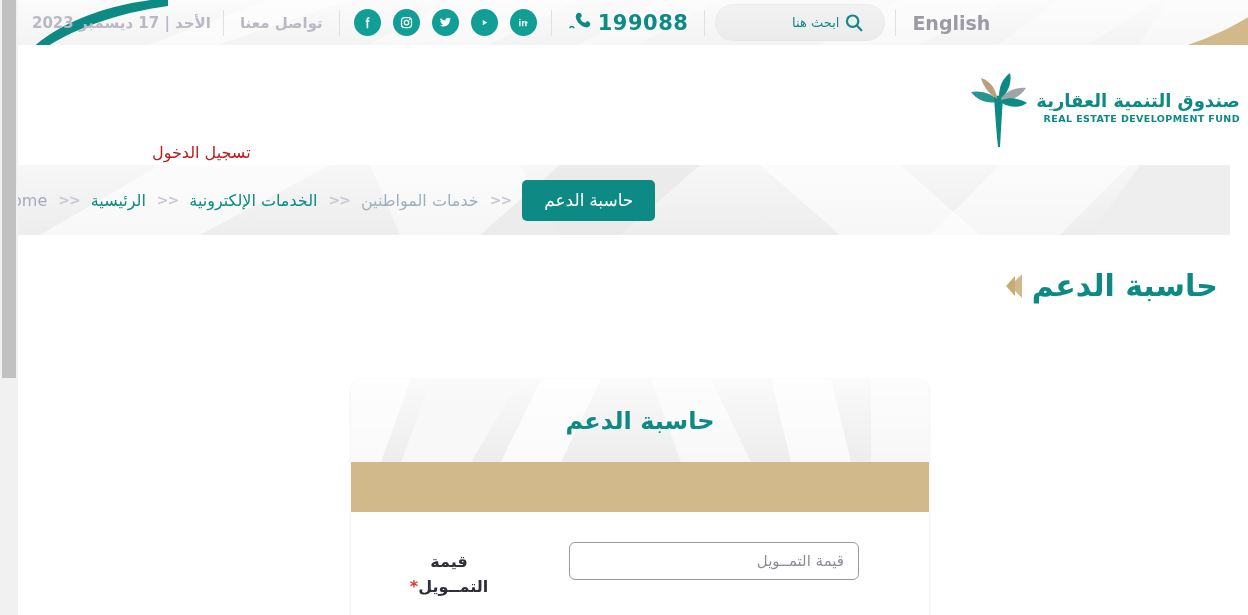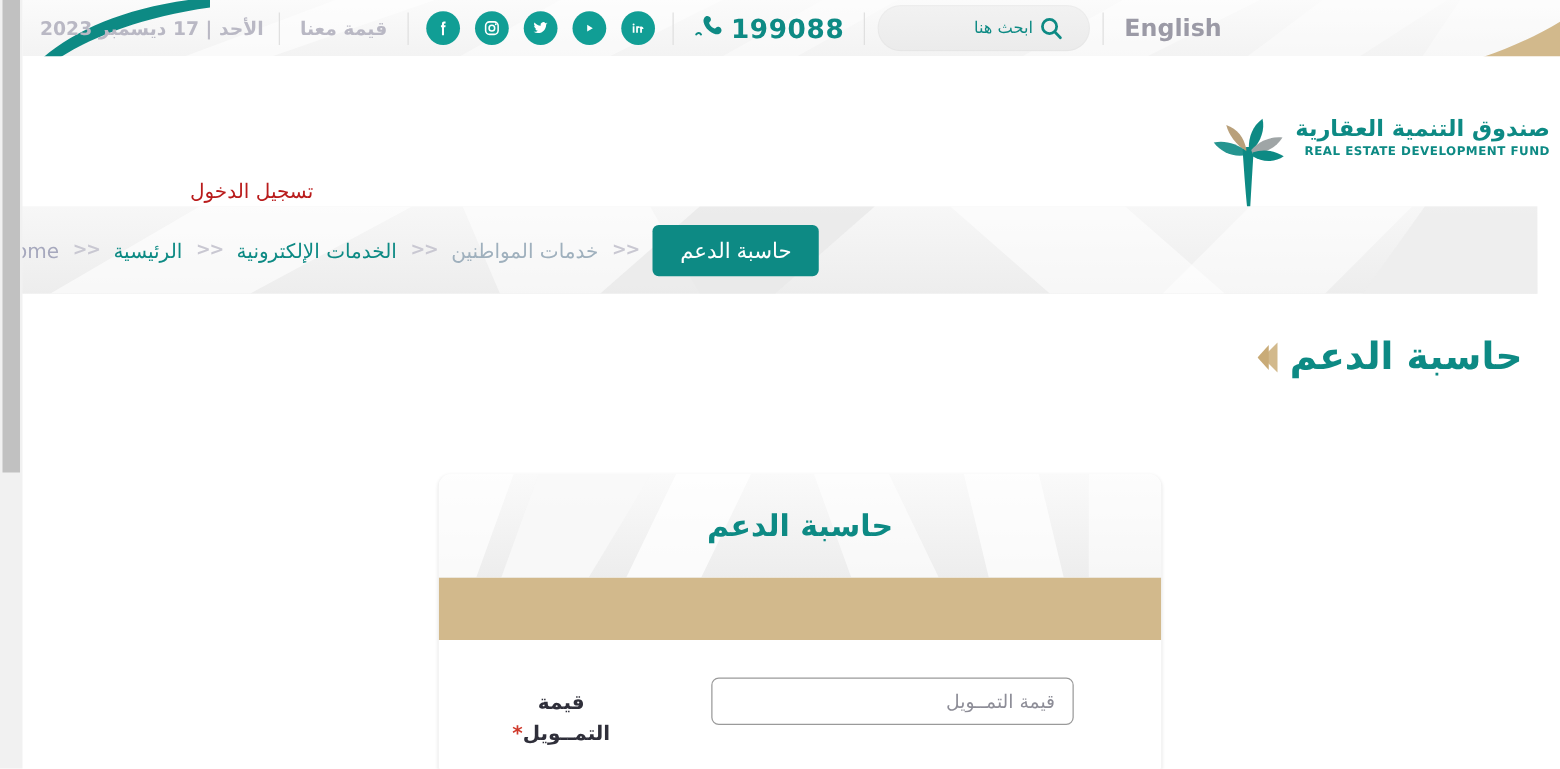--- a/index.html
+++ b/index.html
@@ -63,22 +63,22 @@
   }
   .swoosh-teal { position: absolute; left: 0; top: -6px; width: 150px; height: 56px; z-index: 2; }
   .swoosh-gold { position: absolute; right: -10px; bottom: -20px; width: 150px; height: 60px; z-index: 2; }
 
   
   .header {
     position: absolute; left: 18px; top: 45px; width: 1230px; height: 120px;
     background: #ffffff;
   }
   .logo-wrap {
-    position: absolute; right: 8px; top: 48px;
-    display: flex; flex-direction: row-reverse; align-items: flex-start; gap: 6px;
+    position: absolute; right: 8px; top: 26px;
+    display: flex; flex-direction: row-reverse; align-items: center; gap: 6px;
   }
   .logo-mark { width: 64px; height: 76px; }
   .logo-text { text-align: right; padding-bottom: 4px; }
   .logo-ar { color: #0d8a84; font-size: 18px; font-weight: 700; letter-spacing: .2px; line-height: 1.25; }
   .logo-en { color: #0d8a84; font-size: 9.5px; font-weight: 700; letter-spacing: .4px; direction: ltr; text-align: right; }
   .login-link {
     position: absolute; left: 134px; top: 98px;
     color: #b91c1c; font-size: 16px; cursor: pointer;
   }
 
@@ -173,21 +173,21 @@
     <svg class="swoosh-teal" viewBox="0 0 150 56">
       <path d="M12,56 C40,30 85,10 150,4 L150,12 C92,20 50,38 24,56 Z" fill="#0d8a84"></path>
     </svg>
     <svg class="swoosh-gold" viewBox="0 0 150 60">
       <path d="M150,6 C120,26 80,44 26,54 L26,60 L150,60 Z" fill="#d2b98c"></path>
     </svg>
 
     <div class="topbar-inner">
       <div class="tb-date">الأحد | 17 ديسمبر 2023</div>
       <div class="tb-sep"></div>
-      <div class="tb-contact">قيمة معنا</div>
+      <div class="tb-contact">تواصل معنا</div>
       <div class="tb-sep"></div>
 
       <div class="social-row">
         <a class="social">
           <svg width="15" height="15" viewBox="0 0 24 24" fill="#fff">
               <path d="M15.2 8.2h-2.1V6.9c0-.6.4-.8.7-.8h1.3V3.6h-1.9c-2.2 0-2.7 1.6-2.7 2.7v1.9H9.2v2.6h1.3V21h2.6v-10.2h1.8l.3-2.6z"></path>
             </svg>
         </a>
         <a class="social">
           <svg width="15" height="15" viewBox="0 0 24 24" fill="none" stroke="#fff" stroke-width="2">

